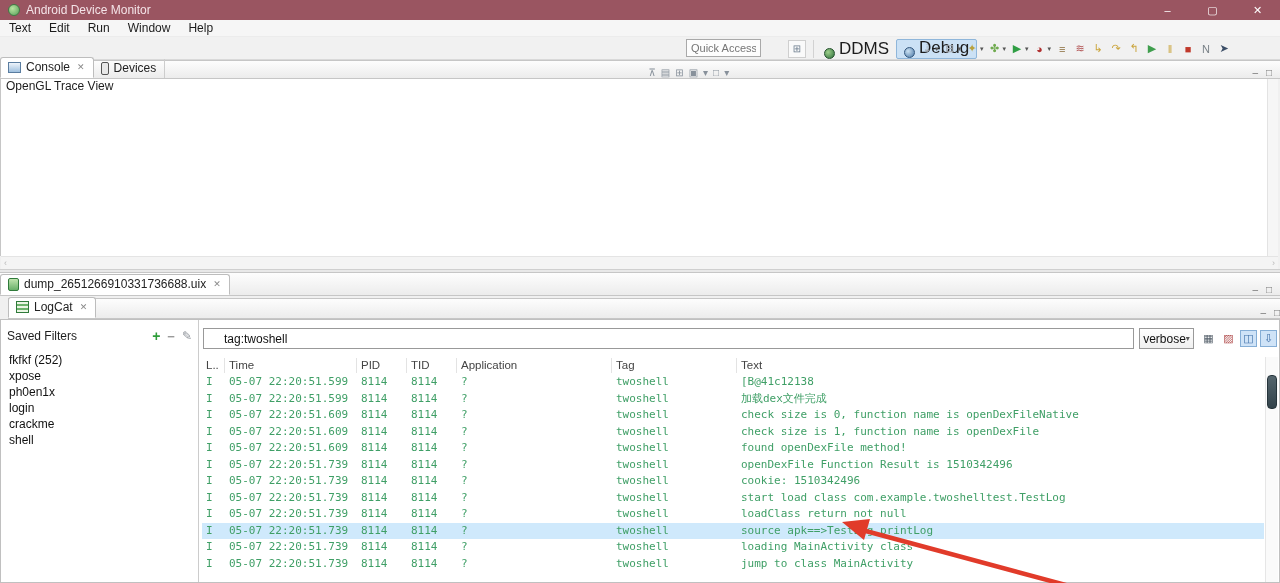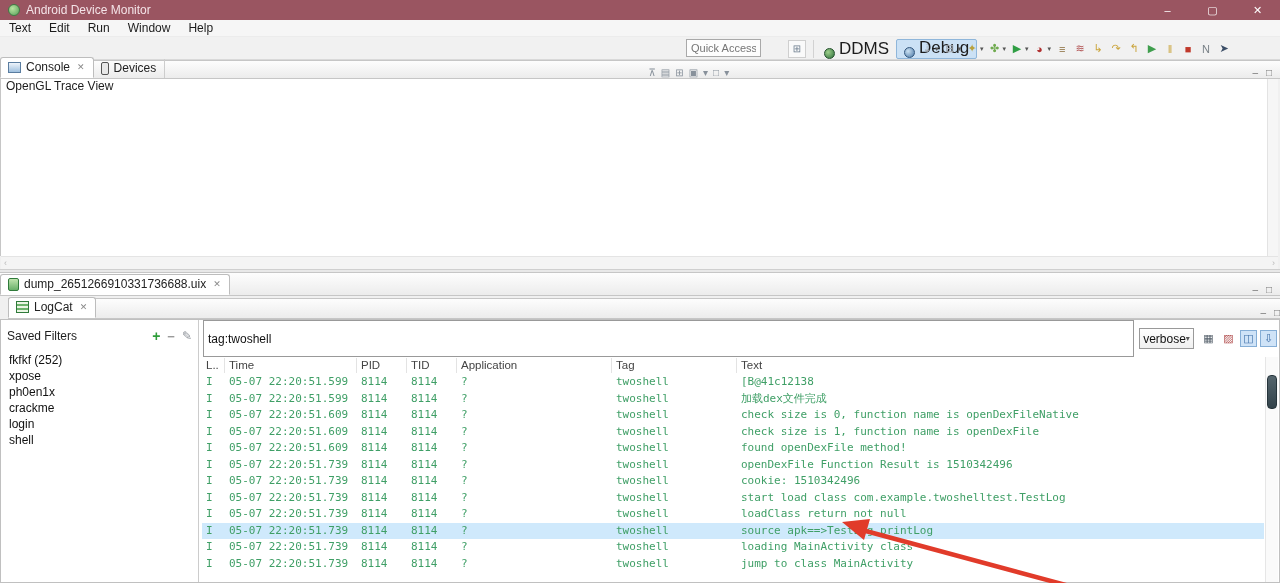--- a/index.html
+++ b/index.html
@@ -68,21 +68,21 @@
   .filters-header { display:flex; align-items:center; height:24px; padding:16px 6px; }
   .filters-title { font-size:12px; color:#1d1d1d; }
   .filters-actions { margin-left:auto; display:flex; gap:7px; align-items:center; }
   .fa-add { color:#2f9e3a; font-weight:bold; font-size:14px; }
   .fa-remove { color:#9a9a9a; font-weight:bold; font-size:13px; }
   .fa-edit { color:#8a8f96; font-size:12px; }
   .filter-item { height:16px; line-height:16px; padding-left:8px; font-size:12px; color:#111; white-space:nowrap; }
   .filter-item.selected { background:#d9d9d9; }
 
   .search-row { position:absolute; top:8px; left:202px; width:1074px; height:21px; display:flex; align-items:center; }
-  .logcat-search { width:936px; height:37px; border:1px solid #999; font-size:12px; padding:0 4px; color:#111; font-family:"Liberation Sans",sans-serif; background:#fff; }
+  .logcat-search { width:936px; height:21px; border:1px solid #999; font-size:12px; padding:0 20px; color:#111; font-family:"Liberation Sans",sans-serif; background:#fff; }
   .level-select { margin-left:5px; width:55px; height:21px; border:1px solid #999; background:linear-gradient(#fefefe,#f0f0f0); display:flex; align-items:center; justify-content:center; padding:0 4px; font-size:12px; color:#111; }
   .level-chev { font-size:8px; color:#555; }
   .lc-actions { display:flex; align-items:center; gap:3px; margin-left:6px; }
   .lc-ic { width:17px; height:17px; display:flex; align-items:center; justify-content:center; font-size:11px; }
   .lc-ic.hl { background:#cfe3f7; border:1px solid #85aed6; }
 
   .log-grid { position:absolute; top:37px; left:201px; width:1062px; height:225px; overflow:hidden; }
   .log-header, .log-row { display:grid; grid-template-columns:23px 132px 50px 50px 155px 125px auto; }
   .log-header { height:17px; align-items:center; }
   .hcell { font-size:11.5px; color:#444; padding-left:4px; border-right:1px solid #e3e3e3; height:15px; line-height:15px; white-space:nowrap; overflow:hidden; }
@@ -287,22 +287,22 @@
           <span class="fa-add">+</span>
           <span class="fa-remove">−</span>
           <span class="fa-edit">✎</span>
         </span>
       </div>
       <div>
 
           <div class="filter-item">fkfkf (252)</div>
           <div class="filter-item">xpose</div>
           <div class="filter-item">ph0en1x</div>
+          <div class="filter-item">login</div>
           <div class="filter-item">crackme</div>
-          <div class="filter-item">login</div>
           <div class="filter-item">shell</div>
         </div>
     </div>
 
     <div class="search-row">
       <input class="logcat-search" value="tag:twoshell" style="">
       <div class="level-select">
         <span>verbose</span>
         <span class="level-chev">▾</span>
       </div>

